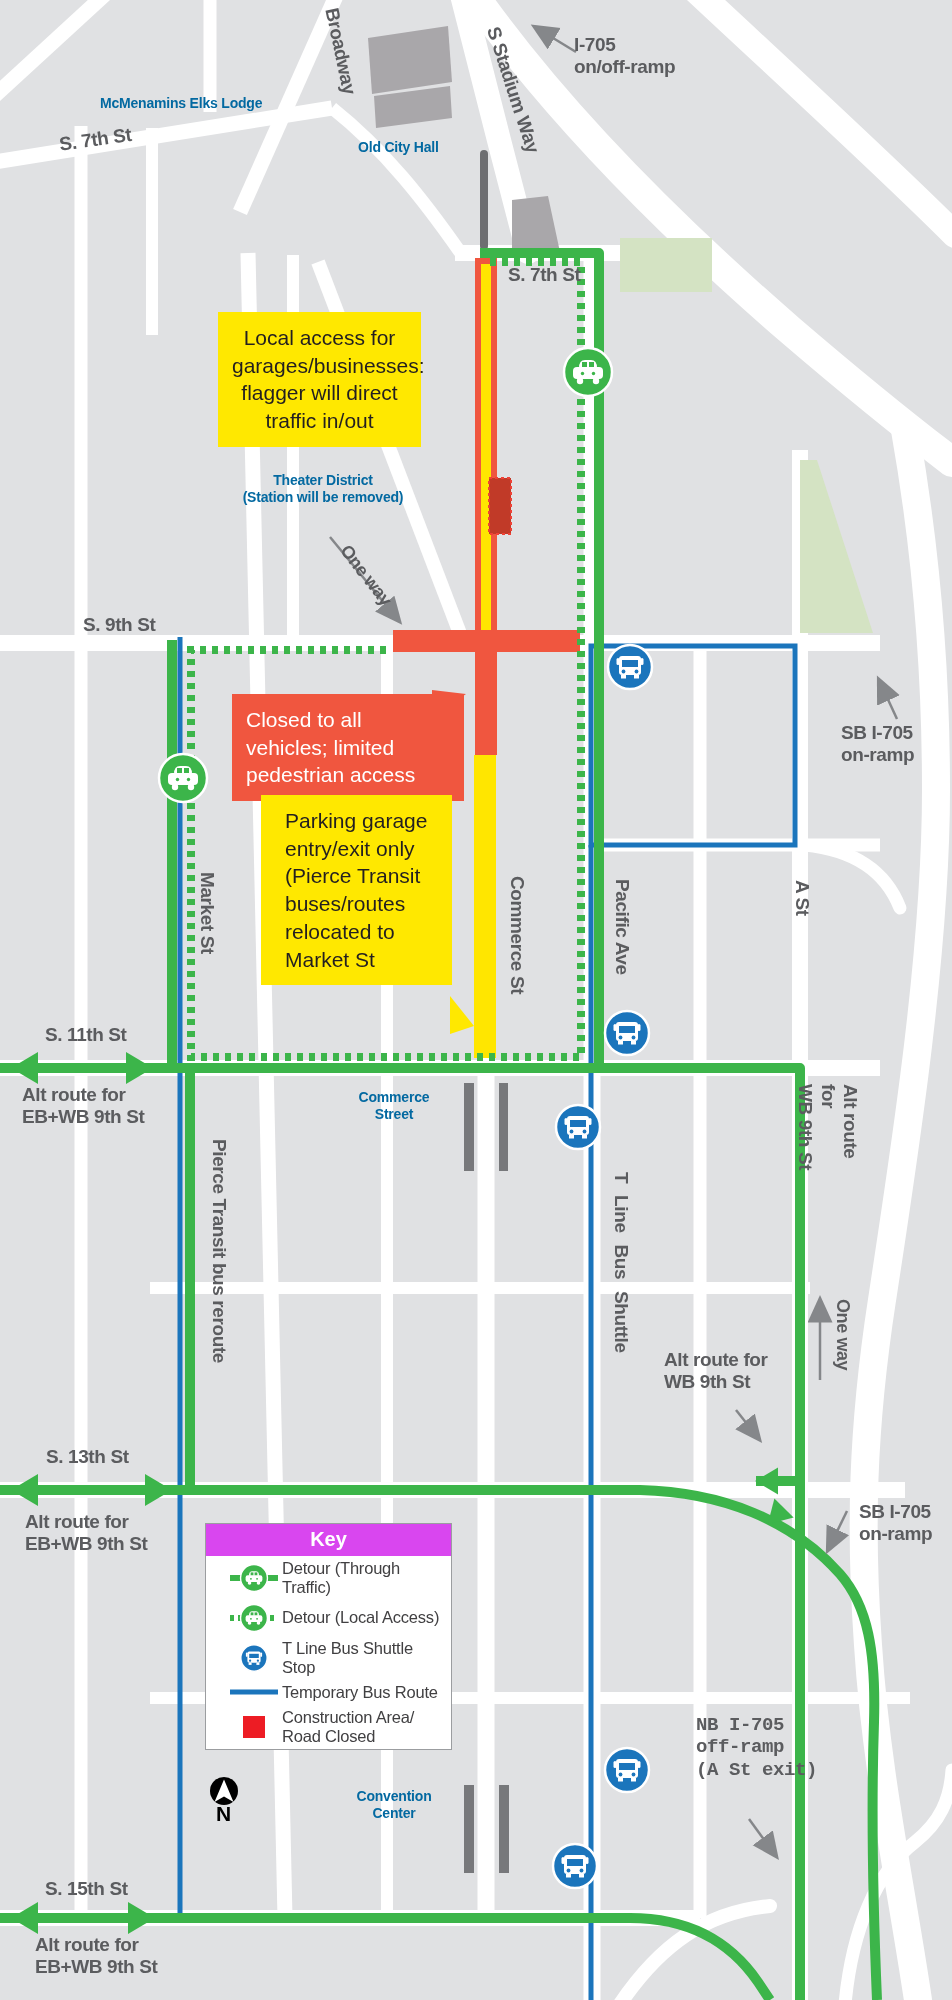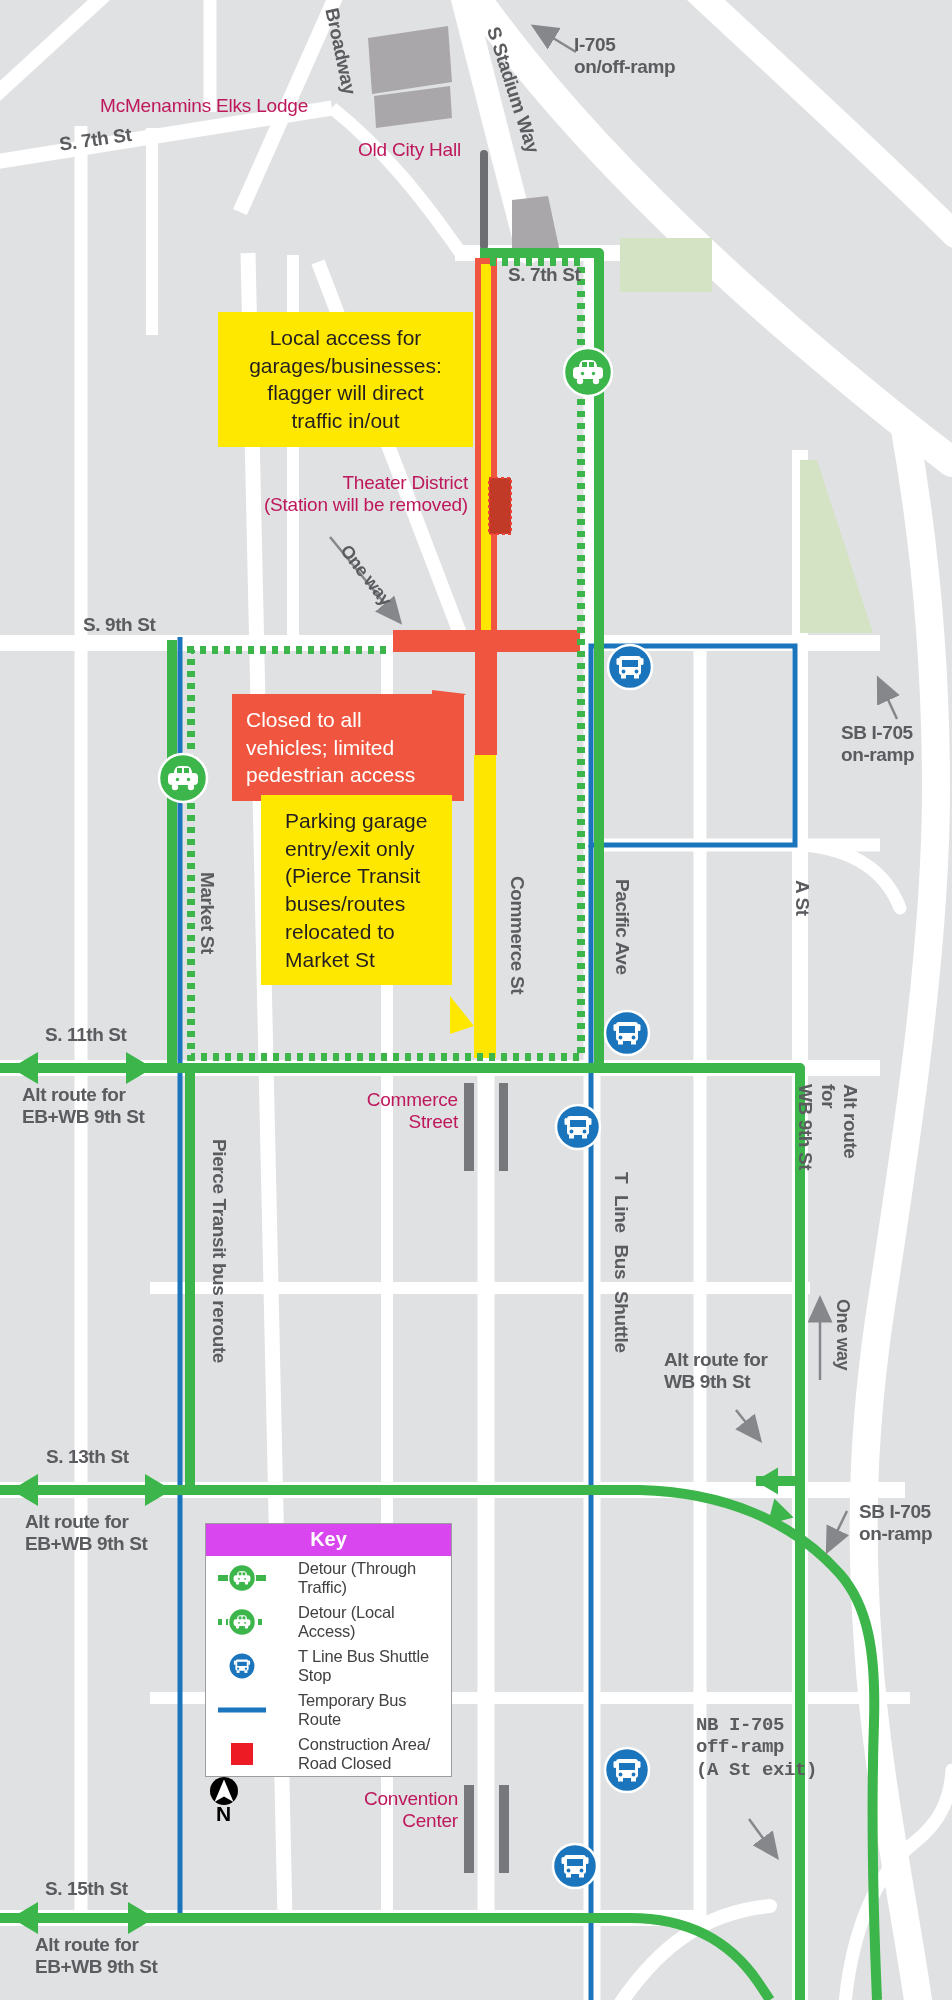--- a/index.html
+++ b/index.html
@@ -1,35 +1,35 @@
 <!DOCTYPE html>
 <html><head>
 <meta charset="utf-8">
 <style>
   html,body{margin:0;padding:0;background:#fff;}
   #map{position:relative;width:952px;height:2000px;overflow:hidden;background:#e0e1e3;
        font-family:"Liberation Sans",sans-serif;}
   #map svg.base{position:absolute;left:0;top:0;}
   .lbl{position:absolute;font-weight:bold;font-size:19px;color:#5b5c5f;letter-spacing:-0.4px;
        line-height:1.18;white-space:pre-line;}
-  .place{font-weight:normal;font-size:19px;color:#be185d;letter-spacing:-0.2px;}
+  .place{font-weight:bold;font-size:14px;color:#0369a1;letter-spacing:-0.2px;}
   .rot90{transform:rotate(90deg);transform-origin:0 0;}
-  .right{text-align:right;}
+  .right{text-align:center;}
   .center{text-align:center;}
   .callout{position:absolute;font-size:21px;line-height:1.32;white-space:pre-line;
            padding:12px 14px;box-sizing:border-box;}
   .callout.yellow{background:#ffe800;color:#231f20;}
   .callout.red{background:#f0563f;color:#ffffff;}
   .wsp{word-spacing:7px;}
   
   #key{position:absolute;left:205px;top:1523px;width:245px;background:#fff;
        border:1px solid #9b9da0;}
   #key .khead{background:#d946ef;color:#fff;font-weight:bold;font-size:20px;
        text-align:center;padding:4px 0 5px;}
-  #key .krow{display:flex;align-items:center;padding:3px 6px 3px 8px;gap:28px;}
+  #key .krow{display:flex;align-items:center;padding:3px 6px 3px 20px;}
   #key .kicon{width:56px;flex:0 0 56px;display:flex;justify-content:center;align-items:center;}
   #key .ktext{font-size:16.5px;color:#414042;line-height:1.15;white-space:pre-line;letter-spacing:-0.2px;}
   .nlabel{position:absolute;font-weight:bold;font-size:21px;color:#000;}
 </style>
 </head>
 <body>
 
 <div id="map">
 
   <svg class="base" width="952" height="2000" viewBox="0 0 952 2000">
@@ -220,21 +220,21 @@
   <div class="lbl" style="left:696px;top:1714px;font-family:Liberation Mono, monospace;">NB I-705
 off-ramp
 (A St exit)</div>
   <div class="lbl place right" style="left:330px;top:1788px;width:128px;">Convention
 Center</div>
   <div class="lbl" style="left:45px;top:1878px;">S. 15th St</div>
   <div class="lbl" style="left:35px;top:1934px;">Alt route for
 EB+WB 9th St</div>
   <div class="nlabel" style="left:216px;top:1802px;">N</div>
 
-  <div class="callout yellow center" style="left:218px;top:312px;width:255px;">Local access for
+  <div class="callout yellow center" style="left:218px;top:312px;width:203px;">Local access for
 garages/businesses:
 flagger will direct
 traffic in/out</div>
   <div class="callout red" style="left:232px;top:694px;width:232px;">Closed to all
 vehicles; limited
 pedestrian access</div>
   <div class="callout yellow" style="left:261px;top:795px;width:191px;padding-left:24px;">Parking garage
 entry/exit only
 (Pierce Transit
 buses/routes

